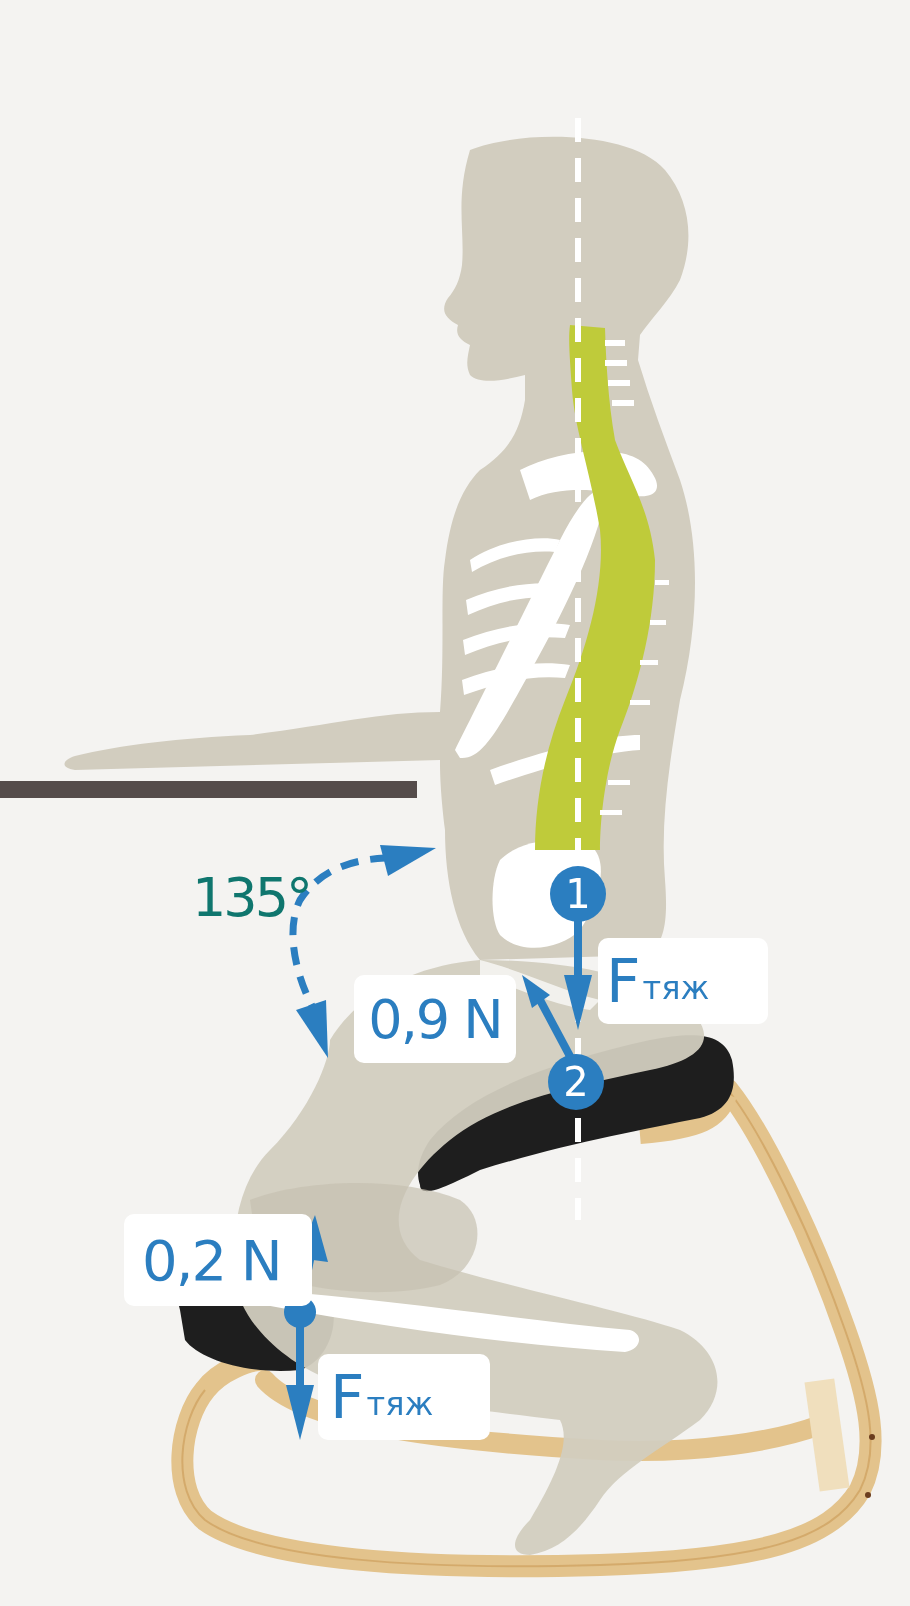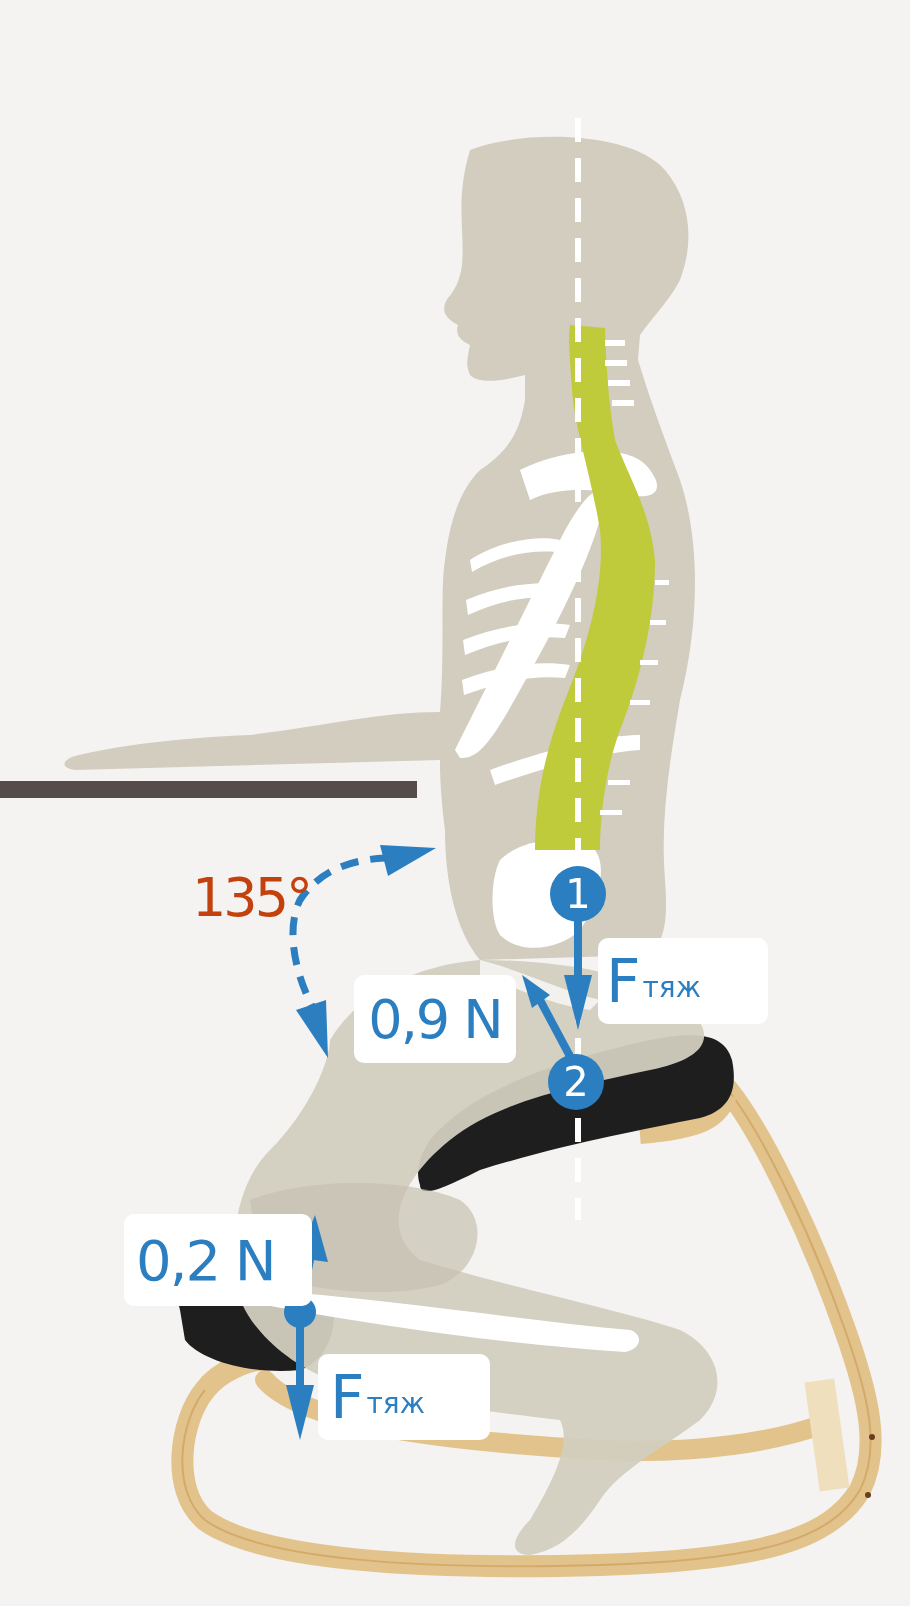--- a/index.html
+++ b/index.html
@@ -3,23 +3,23 @@
   <meta charset="utf-8">
   <style>
     html, body { margin: 0; padding: 0; }
     body { width: 910px; height: 1606px; background: #f4f3f1; overflow: hidden; position: relative; font-family: "DejaVu Sans", sans-serif; }
     #stage { position: absolute; left: 0; top: 0; width: 910px; height: 1606px; }
     svg { position: absolute; left: 0; top: 0; }
     .label-box { position: absolute; background: #ffffff; border-radius: 10px; color: #2b7ec0; display: flex; align-items: center; }
     .num { font-family: "DejaVu Sans", sans-serif; font-weight: 400; letter-spacing: -2px; }
     .force { font-family: "DejaVu Sans", sans-serif; }
     .force .big { font-size: 60px; line-height: 1; }
-    .force .small { font-size: 28px; line-height: 1; margin-left: 2px; }
+    .force .small { font-size: 32px; line-height: 1; margin-left: 2px; }
     .badge { position: absolute; width: 56px; height: 56px; border-radius: 50%; background: #2b7ec0; color: #fff; display: flex; align-items: center; justify-content: center; font-size: 40px; font-family: "DejaVu Sans", sans-serif; }
-    .angle { position: absolute; color: #c2410c; font-size: 54px; letter-spacing: -3px; font-family: "DejaVu Sans", sans-serif; }
+    .angle { position: absolute; color: #0f766e; font-size: 54px; letter-spacing: -3px; font-family: "DejaVu Sans", sans-serif; }
   </style>
 </head>
 <body>
 
 <div id="stage">
 
   <svg width="910" height="1606" viewBox="0 0 910 1606">
 
     <g>
       <path d="M728,1090 C760,1130 810,1230 845,1330 C870,1400 880,1450 860,1490 C830,1540 760,1560 600,1565 C420,1570 260,1560 205,1520 C170,1490 180,1420 205,1390 C220,1370 250,1360 260,1360" fill="none" stroke="#e3c38c" stroke-width="22" stroke-linecap="round"></path>
@@ -108,21 +108,21 @@
 
   <div class="label-box force" style="left:598px; top:938px; width:170px; height:86px; padding-left:8px; box-sizing:border-box;">
     <span class="big">F</span>
     <span class="small" style="margin-top:14px;">тяж</span>
   </div>
 
   <div class="label-box" style="left:354px; top:975px; width:162px; height:88px; justify-content:center;">
     <span class="num" style="font-size:54px;">0,9 N</span>
   </div>
 
-  <div class="label-box" style="left:124px; top:1214px; width:188px; height:92px; justify-content:flex-start; padding-left:12px; box-sizing:border-box;">
+  <div class="label-box" style="left:124px; top:1214px; width:188px; height:92px; justify-content:flex-start; padding-left:18px; box-sizing:border-box;">
     <span class="num" style="font-size:56px;">0,2 N</span>
   </div>
 
   <div class="label-box force" style="left:318px; top:1354px; width:172px; height:86px; padding-left:12px; box-sizing:border-box;">
     <span class="big">F</span>
     <span class="small" style="margin-top:14px;">тяж</span>
   </div>
 
 </div>
 

